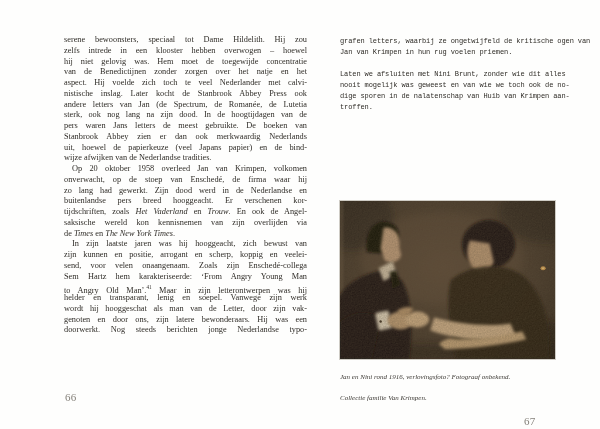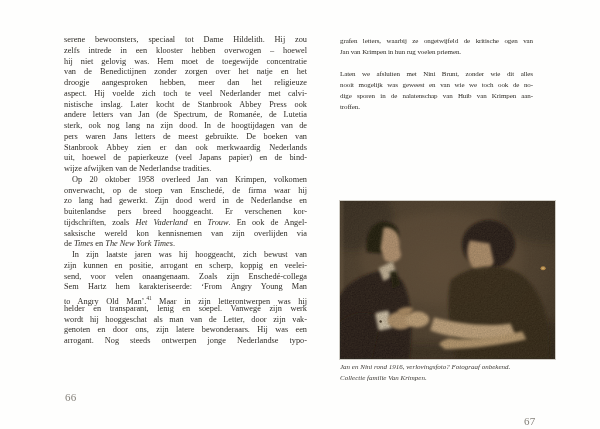--- a/index.html
+++ b/index.html
@@ -7,21 +7,21 @@
     width:600px;height:429px;position:relative;overflow:hidden;
     background:#fefefd;
     font-family:"Liberation Serif", serif;
     color:#2f2c27;
     -webkit-font-smoothing:antialiased;
   }
   .page{position:absolute;top:0;bottom:0;}
   .textblock{position:absolute;}
   #left-text{left:64px;top:35px;width:243px;font-size:8.3px;line-height:10.75px;}
   #left-text .ln{height:10.75px;}
-  #right-text{left:340px;top:36px;width:193px;font-size:7px;line-height:11px;letter-spacing:-0.1px;}
+  #right-text{left:340px;top:36px;width:193px;font-size:7px;line-height:11px;letter-spacing:-0.1px;font-family:Liberation Mono, monospace;}
   #right-text .ln{height:11px;}
   .ln{
     text-align:justify;
     text-align-last:justify;
     text-justify:inter-word;
     white-space:nowrap;
     overflow:visible;
   }
   .ln.end{text-align-last:left;}
   .para.indent .ln:first-child{text-indent:8px;}
@@ -35,33 +35,32 @@
   #pagenum-right{left:524px;top:415px;}
   figure.photo{
     position:absolute;left:339px;top:200px;width:217px;height:160px;margin:0;
     border:1px solid #cfccc5;box-sizing:border-box;background:#46382a;
   }
   figure.photo svg{display:block;width:100%;height:100%;}
   #photo-caption{
     position:absolute;left:340px;top:362px;width:216px;
     font-size:7px;line-height:11px;font-style:italic;color:#3e3b36;
   }
-  #photo-caption .cap-ln{height:11px;white-space:nowrap;}
+  #photo-caption .cap-ln{height:11px;white-space:nowrap;margin-top:10px;}
 </style>
 </head>
 <body>
 
 <div class="page" style="left:0;width:320px;">
   <div class="textblock" id="left-text">
       <div class="para">
         <div class="ln">serene bewoonsters, speciaal tot Dame Hildelith. Hij zou</div>
         <div class="ln">zelfs intrede in een klooster hebben overwogen – hoewel</div>
         <div class="ln">hij niet gelovig was. Hem moet de toegewijde concentratie</div>
         <div class="ln">van de Benedictijnen zonder zorgen over het natje en het</div>
-        <div class="ln">droogje aangesproken hebben, meer dan het religieuze</div>
         <div class="ln">aspect. Hij voelde zich toch te veel Nederlander met calvi-</div>
         <div class="ln">nistische inslag. Later kocht de Stanbrook Abbey Press ook</div>
         <div class="ln">andere letters van Jan (de Spectrum, de Romanée, de Lutetia</div>
         <div class="ln">sterk, ook nog lang na zijn dood. In de hoogtijdagen van de</div>
         <div class="ln">pers waren Jans letters de meest gebruikte. De boeken van</div>
         <div class="ln">Stanbrook Abbey zien er dan ook merkwaardig Nederlands</div>
         <div class="ln">uit, hoewel de papierkeuze (veel Japans papier) en de bind-</div>
         <div class="ln end">wijze afwijken van de Nederlandse tradities.</div>
       </div>
       <div class="para indent">
@@ -75,21 +74,21 @@
       </div>
       <div class="para indent">
         <div class="ln">In zijn laatste jaren was hij hooggeacht, zich bewust van</div>
         <div class="ln">zijn kunnen en positie, arrogant en scherp, koppig en veelei-</div>
         <div class="ln">send, voor velen onaangenaam. Zoals zijn Enschedé-collega</div>
         <div class="ln">Sem Hartz hem karakteriseerde: ‘From Angry Young Man</div>
         <div class="ln">to Angry Old Man’.<sup>41</sup> Maar in zijn letterontwerpen was hij</div>
         <div class="ln">helder en transparant, lenig en soepel. Vanwege zijn werk</div>
         <div class="ln">wordt hij hooggeschat als man van de Letter, door zijn vak-</div>
         <div class="ln">genoten en door ons, zijn latere bewonderaars. Hij was een</div>
-        <div class="ln">arrogant. Nog steeds ontwerpen jonge Nederlandse typo-</div>
+        <div class="ln">doorwerkt. Nog steeds berichten jonge Nederlandse typo-</div>
       </div>
     </div>
   <div class="pagenum" id="pagenum-left">66</div>
 </div>
 
 <div class="page" style="left:320px;width:280px;">
   <div class="textblock" id="right-text" style="left:20px;">
       <div class="para">
         <div class="ln">grafen letters, waarbij ze ongetwijfeld de kritische ogen van</div>
         <div class="ln end">Jan van Krimpen in hun rug voelen priemen.</div>

